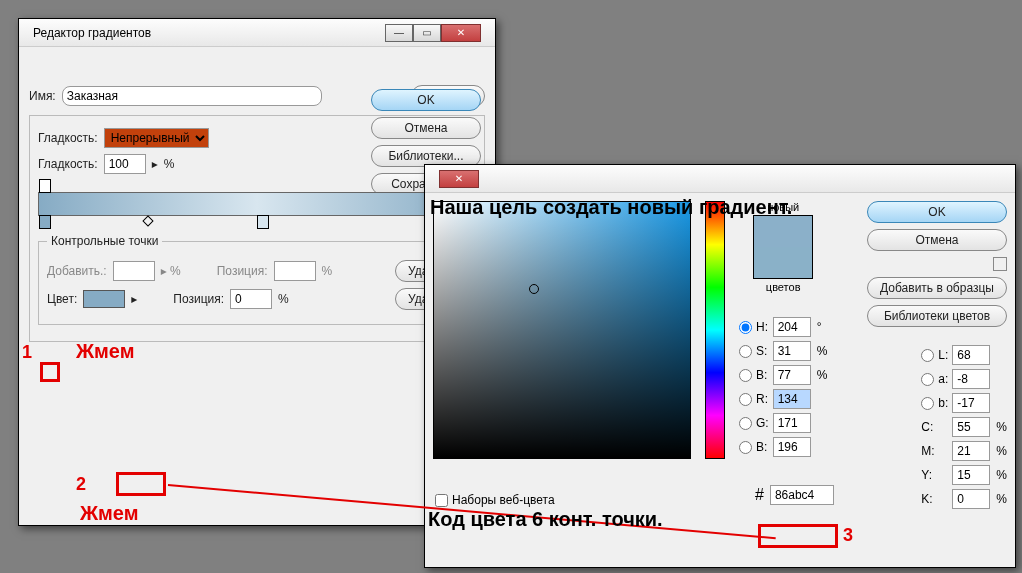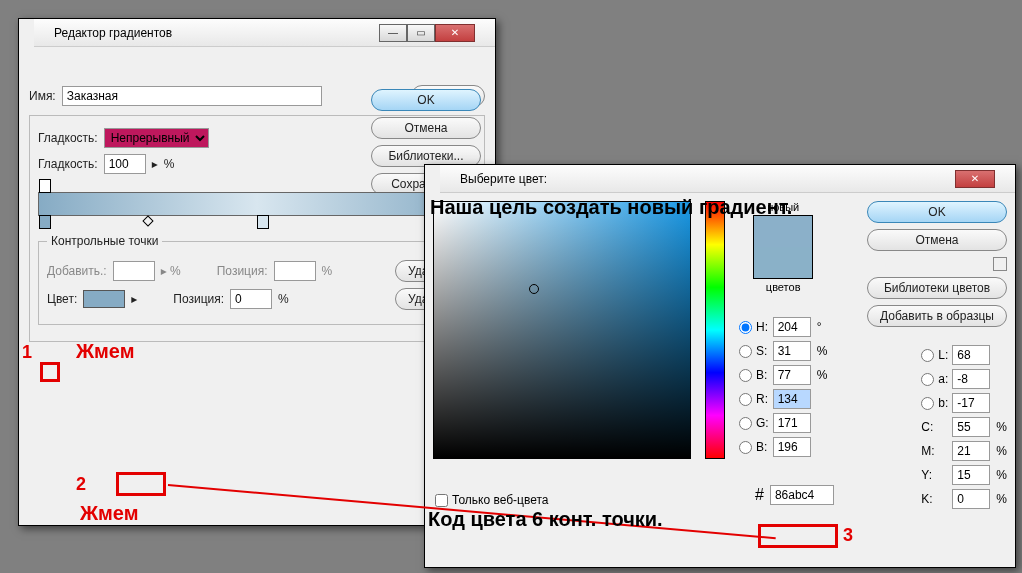--- a/index.html
+++ b/index.html
@@ -1,20 +1,20 @@
 <!DOCTYPE html>
 <html><head>
 <meta charset="utf-8">
 <style>
 * { box-sizing: border-box; margin: 0; padding: 0; font-family: "Segoe UI", Tahoma, sans-serif; }
 body { background: #777; width: 1022px; height: 573px; position: relative; overflow: hidden; }
 .bg { position: absolute; left: 0; top: 0; width: 1022px; height: 573px; background: #808080; }
 
 .window { position: absolute; background: #f0f0f0; border: 1px solid #000; box-shadow: 3px 3px 8px rgba(0,0,0,0.5); }
-.titlebar { height: 28px; background: linear-gradient(#fdfdfd, #e8e8e8); display: flex; align-items: center; padding: 0 20px; border-bottom: 1px solid #ccc; margin-left: 15px; }
+.titlebar { height: 28px; background: linear-gradient(#fdfdfd, #e8e8e8); display: flex; align-items: center; padding: 0 14px; border-bottom: 1px solid #ccc; }
 .titlebar .title { font-size: 12px; color: #000; flex: 1; }
 .winbtns { display: flex; gap: 0; }
 .winbtn { width: 28px; height: 18px; font-size: 10px; display: flex; align-items: center; justify-content: center; border: 1px solid #666; background: linear-gradient(#f8f8f8,#d8d8d8); color: #333; }
 .winbtn.close { background: linear-gradient(#d97070,#c34040); color: #fff; border-color: #803030; width: 40px; }
 .panel-body { padding: 10px; font-size: 12px; color: #222; position: relative; }
 
 #gradEditor { left: 18px; top: 18px; width: 478px; height: 508px; }
 #colorPicker { left: 424px; top: 164px; width: 592px; height: 404px; }
 
 fieldset { border: 1px solid #bbb; padding: 6px 8px 8px 8px; margin-bottom: 8px; }
@@ -24,21 +24,21 @@
 .presets-box { width: 260px; height: 80px; border: 1px inset #ccc; background: #fff; display: flex; gap: 0; padding: 2px; }
 .swatch { width: 32px; height: 32px; border: 1px solid #999; }
 
 .right-btns { position: absolute; right: 14px; top: 42px; width: 110px; display: flex; flex-direction: column; gap: 6px; }
 .btn { height: 22px; font-size: 12px; background: linear-gradient(#fafafa,#e3e3e3); border: 1px solid #888; border-radius: 11px; color: #222; }
 .btn.primary { background: linear-gradient(#dff4ff,#a5d5f5); border-color: #3a87b8; }
 
 .row { display: flex; align-items: center; gap: 6px; margin: 6px 0; }
 label { font-size: 12px; }
 input[type=text] { font-size: 12px; padding: 2px 4px; border: 1px solid #999; background: #fff; }
-select { font-size: 12px; padding: 1px 2px; border: 1px solid #999; background: #be185d; }
+select { font-size: 12px; padding: 1px 2px; border: 1px solid #999; background: #c2410c; }
 
 .grad-bar { height: 24px; background: linear-gradient(to right, #86abc4, #d8e6ef, #86abc4); border: 1px solid #666; position: relative; margin: 18px 0; }
 .stop { position: absolute; width: 12px; height: 14px; background: #fff; border: 1px solid #000; }
 .stop.top { top: -14px; }
 .stop.bot { bottom: -14px; }
 .diamond { position: absolute; width: 8px; height: 8px; border: 1px solid #000; transform: rotate(45deg); bottom: -10px; }
 
 .red-box { position: absolute; border: 3px solid #e30000; pointer-events: none; }
 .red-text { position: absolute; color: #e30000; font-weight: bold; font-size: 18px; font-family: Arial, sans-serif; }
 .red-line { position: absolute; background: #e30000; height: 2px; transform-origin: left center; }
@@ -79,21 +79,21 @@
 
     <div class="right-btns">
       <button class="btn primary">OK</button>
       <button class="btn">Отмена</button>
       <button class="btn">Библиотеки...</button>
       <button class="btn">Сохранить...</button>
     </div>
 
     <div class="row" style="margin-top:28px">
       <label>Имя:</label>
-      <input type="text" style="width: 260px;" value="Заказная">
+      <input type="text" style="width: 260px; border-radius: 8px;" value="Заказная">
       <button class="btn" style="width:74px; margin-left:auto">Новый</button>
     </div>
 
     <fieldset style="margin-top:8px">
       <div class="row">
         <label>Гладкость:</label>
         <select><option>Непрерывный</option></select>
       </div>
       <div class="row">
         <label>Гладкость:</label>
@@ -129,21 +129,20 @@
           <span>%</span>
           <button class="btn" style="margin-left:auto;width:72px">Удалить</button>
         </div>
       </fieldset>
     </fieldset>
   </div>
 </div>
 
 <div id="colorPicker" class="window">
   <div class="titlebar">
-    <span class="title">Выберите цвет:</span>
     <div class="winbtns">
         <div class="winbtn close">✕</div>
       </div>
   </div>
   <div class="cp-body">
     <div class="color-field">
       <div style="position:absolute;left:95px;top:82px;width:10px;height:10px;border:1px solid #000;border-radius:50%"></div>
     </div>
     <div class="hue-strip"></div>
 
@@ -196,22 +195,22 @@
       </div>
     </div>
 
     <div class="cp-right" style="align-items:flex-end">
       <div class="cp-btns">
         <button class="btn primary">OK</button>
         <button class="btn">Отмена</button>
         <div style="display:flex;gap:4px;justify-content:flex-end">
             <div class="cube"></div>
           </div>
+        <button class="btn">Добавить в образцы</button>
         <button class="btn">Библиотеки цветов</button>
-        <button class="btn">Добавить в образцы</button>
       </div>
       <div style="height:6px"></div>
       <div class="radio-grid">
         <span class="radio-row">
             <input type="radio" style="">
             <span>L:</span>
           </span>
           <input type="text" value="68" style="">
           <span></span>
         <span class="radio-row">
@@ -240,21 +239,21 @@
           <span>%</span>
       </div>
     </div>
 
     <div class="hex-row">
       <span>#</span>
       <input type="text" style="width: 64px;" value="86abc4">
     </div>
     <div style="position:absolute;left:10px;bottom:10px;font-size:12px;display:flex;align-items:center;gap:4px">
       <input type="checkbox" style="">
-      <span>Только веб-цвета</span>
+      <span>Наборы веб-цвета</span>
     </div>
   </div>
 </div>
 
 <div class="red-text" style="left:22px;top:342px">1</div>
 <div class="red-box" style="left:40px;top:362px;width:20px;height:20px"></div>
 <div class="red-text" style="left:76px;top:340px;font-size:20px">Жмем</div>
 
 <div class="red-text" style="left:76px;top:474px">2</div>
 <div class="red-box" style="left:116px;top:472px;width:50px;height:24px"></div>

